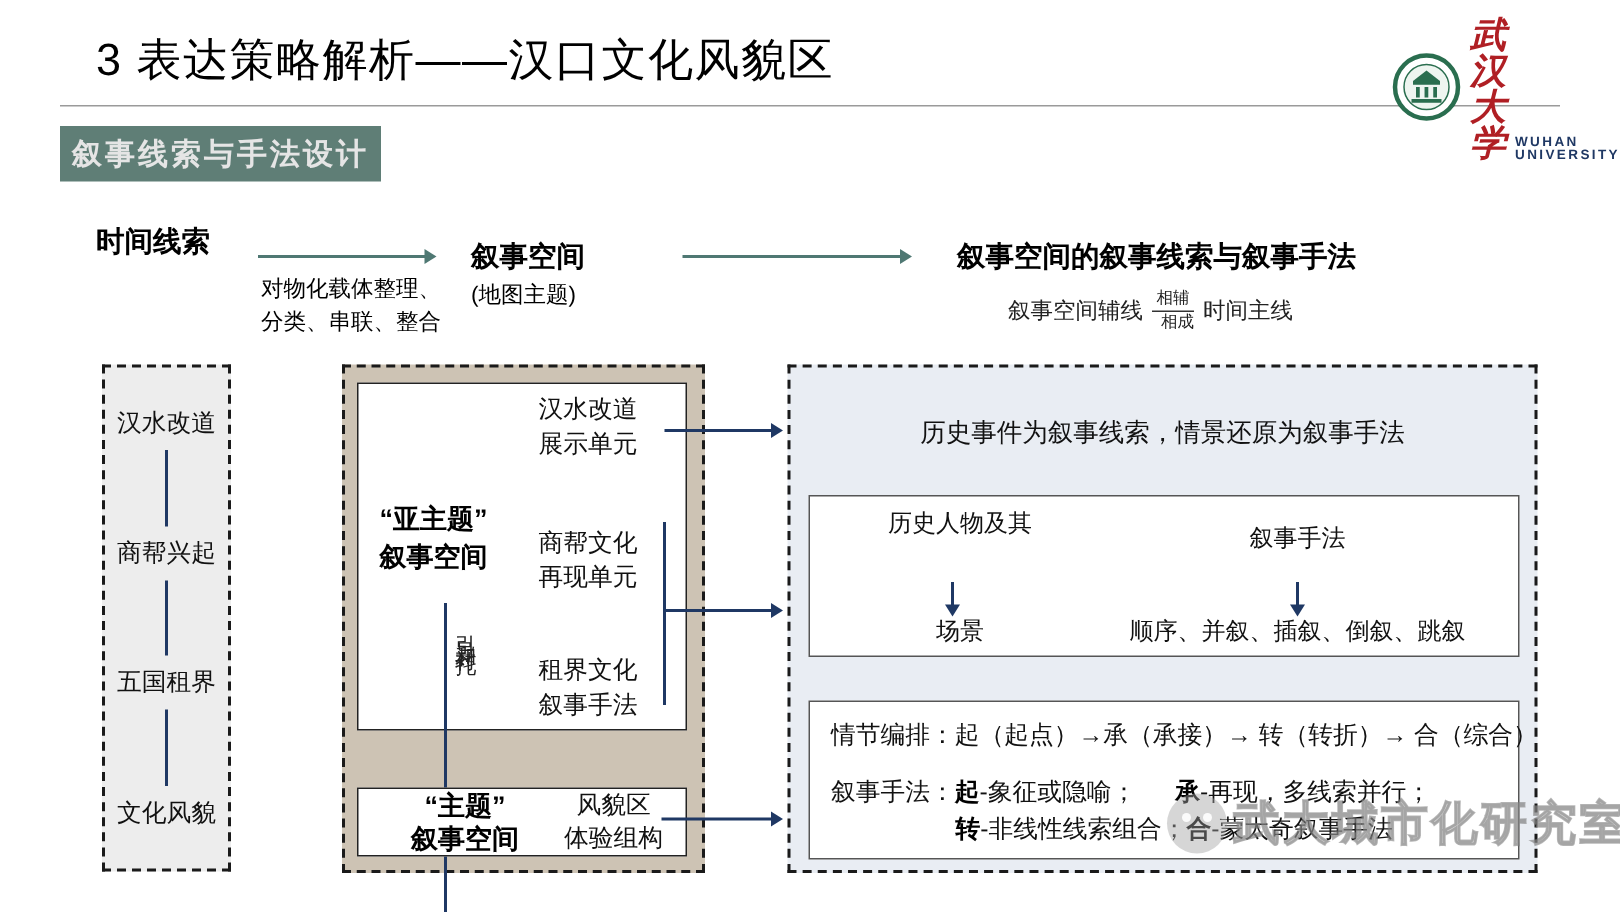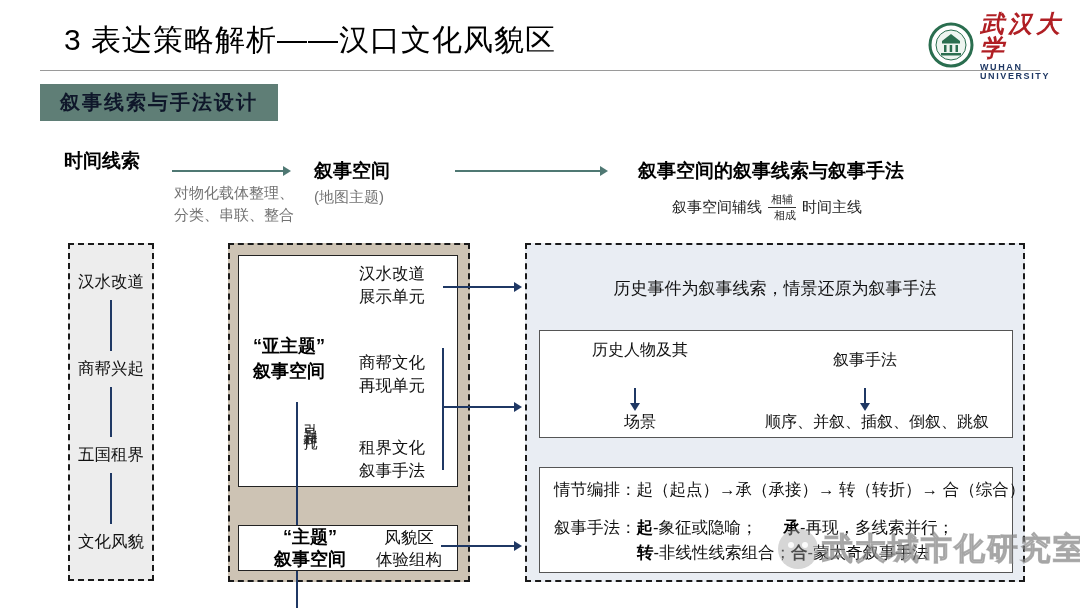--- a/index.html
+++ b/index.html
@@ -3,31 +3,31 @@
 <meta charset="utf-8">
 <style>
   html,body{margin:0;padding:0;background:#fff;font-family:"Liberation Sans","DejaVu Sans",sans-serif;}
   #slide{position:relative;width:1080px;height:608px;background:#fff;overflow:hidden;color:#1a1a1a;}
 
   .abs{position:absolute;}
 
   
   .title{left:64px;top:20px;font-size:30px;font-weight:normal;color:#000;letter-spacing:1px;}
   .hrule{left:40px;top:70px;width:1000px;height:1px;background:#9a9a9a;}
-  .badge{left:40px;top:84px;background:var(--badge);color:#0f172a;font-size:20px;font-weight:bold;padding:5px 20px;letter-spacing:2px;}
+  .badge{left:40px;top:84px;background:var(--badge);color:#e5e5e5;font-size:20px;font-weight:bold;padding:5px 8px;letter-spacing:2px;}
 
   
   .logo{left:928px;top:12px;display:flex;align-items:center;gap:6px;}
-  .logo-text{display:flex;flex-direction:column;line-height:1;}
+  .logo-text{display:flex;line-height:1;align-items:flex-end;}
   .logo-cn{font-family:"Liberation Serif","DejaVu Serif",serif;font-size:24px;font-weight:bold;font-style:italic;color:#b01f24;letter-spacing:4px;}
   .logo-en{font-size:9px;font-weight:bold;color:#1f3864;letter-spacing:1.6px;margin-top:3px;}
 
   
   .lbl-bold{font-size:19px;font-weight:bold;color:#000;}
-  .note{font-size:15px;color:#737373;line-height:22px;}
+  .note{font-size:15px;color:#000000;line-height:22px;}
   .rel-row{display:flex;align-items:center;gap:6px;font-size:15px;color:#222;}
   .frac{display:inline-flex;flex-direction:column;align-items:flex-end;font-size:11px;line-height:15px;color:#222;}
   .frac-top{border-bottom:1.5px solid #333;padding:0 3px;}
 
   
   .harrow{position:absolute;height:2px;background:var(--navy);}
   .harrow::after{content:"";position:absolute;right:-7px;top:-4px;width:0;height:0;
     border-left:8px solid var(--navy);border-top:5px solid transparent;border-bottom:5px solid transparent;}
   .harrow.teal{background:var(--teal);height:1.5px;}
   .harrow.teal::after{border-left-color:var(--teal);}
@@ -172,21 +172,21 @@
 
     <div class="rbox rbox1">
       <div class="col-c" style="left:20px;top:8px;width:160px;">
         <div>历史人物及其</div>
       </div>
       <div class="varrow" style="left:94px;top:57px;height:16px;"></div>
       <div class="col-c" style="left:20px;top:80px;width:160px;">场景</div>
 
       <div class="col-c" style="left:240px;top:18px;width:170px;">叙事手法</div>
       <div class="varrow" style="left:324px;top:57px;height:16px;"></div>
-      <div class="col-c" style="left:202px;top:80px;width:270px;">顺序、并叙、插叙、倒叙、跳叙</div>
+      <div class="col-c" style="left:190px;top:80px;width:270px;">顺序、并叙、插叙、倒叙、跳叙</div>
     </div>
 
     <div class="rbox rbox2">
       <div class="r2line" style="left:14px;top:11px;">
         <span>情节编排：</span><span>起（起点）→承（承接）→ 转（转折）→ 合（综合）</span>
       </div>
       <div class="r2line" style="left:14px;top:49px;">
         <span>叙事手法：</span><b>起</b><span>-象征或隐喻；</span><span class="seg-gap"></span><b>承</b><span>-再现，多线索并行；</span>
       </div>
       <div class="r2line" style="left:97px;top:74px;">

